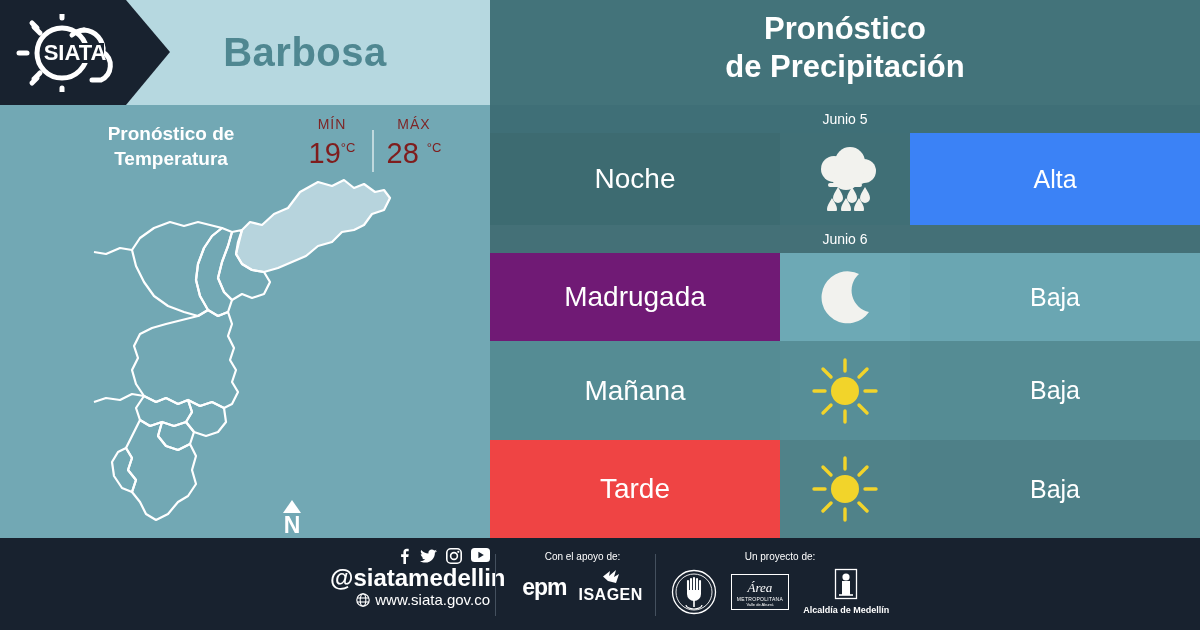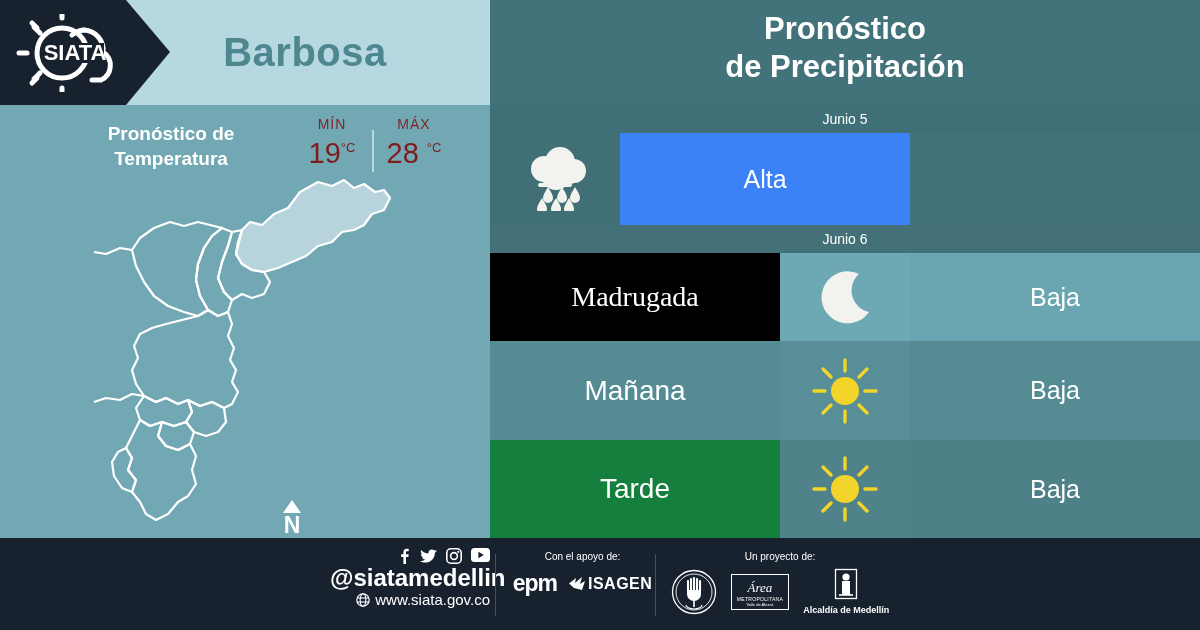--- a/index.html
+++ b/index.html
@@ -65,36 +65,36 @@
   .fc-row .c-period { width:290px; display:flex; align-items:center; justify-content:center; color:#fff; font-size:28px; }
   .fc-row .c-icon   { width:130px; display:flex; align-items:center; justify-content:center; }
   .fc-row .c-prob   { width:290px; display:flex; align-items:center; justify-content:center; color:#fff; font-size:25px; }
 
   .r-noche     { top:133px; height:92px; }
   .r-madrugada { top:253px; height:88px; }
   .r-manana    { top:341px; height:99px; }
   .r-tarde     { top:440px; height:98px; }
 
   .r-noche .c-period{background:#3d6b71;} .r-noche .c-icon{background:#406f76;} .r-noche .c-prob{background:#3b82f6;}
-  .r-madrugada .c-period{background:#000000;font-family:Liberation Serif, serif;} .r-madrugada .c-icon{background:#6da9b5;} .r-madrugada .c-prob{background:#6aa6b2;}
+  .r-madrugada .c-period{background:#701a75;} .r-madrugada .c-icon{background:#6da9b5;} .r-madrugada .c-prob{background:#6aa6b2;}
   .r-manana .c-period{background:#558c94;} .r-manana .c-icon{background:#578e97;} .r-manana .c-prob{background:#558c94;}
-  .r-tarde .c-period{background:#15803d;} .r-tarde .c-icon{background:#508289;} .r-tarde .c-prob{background:#4e8088;}
+  .r-tarde .c-period{background:#ef4444;} .r-tarde .c-icon{background:#508289;} .r-tarde .c-prob{background:#4e8088;}
 
   
   .footer { position:absolute; left:0; top:538px; width:1200px; height:92px; background:#18222f; color:#fff; }
   .f-social { position:absolute; left:330px; top:10px; width:160px; text-align:right; }
   .f-social .icons { display:flex; justify-content:flex-end; gap:9px; margin-bottom:2px; }
   .f-handle { font-size:24px; font-weight:bold; line-height:24px; }
   .f-web { font-size:15px; line-height:20px; display:flex; align-items:center; justify-content:flex-end; gap:5px; }
   .f-div { position:absolute; width:1px; height:62px; top:16px; background:#44505e; }
   .f-support { position:absolute; left:505px; top:13px; width:155px; text-align:center; }
   .f-support .cap { font-size:10px; margin-bottom:8px; }
   .f-support .logos { display:flex; align-items:center; justify-content:center; gap:12px; }
   .epm-logo { font-size:23px; font-weight:bold; letter-spacing:-1px; }
-  .isagen-logo { font-size:16px; font-weight:bold; letter-spacing:0.5px; display:flex; align-items:center; gap:3px;}
+  .isagen-logo { font-size:16px; font-weight:bold; letter-spacing:0.5px; display:flex; align-items:center; gap:3px;flex-direction:column;}
   .f-project { position:absolute; left:665px; top:13px; width:230px; text-align:center; }
   .f-project .cap { font-size:10px; margin-bottom:6px; }
   .f-project .logos { display:flex; align-items:center; justify-content:center; gap:14px; }
   .amva-logo { text-align:center; border:1px solid #fff; padding:3px 5px 2px; }
   .amva-logo .script { font-size:13px; font-style:italic; font-family:"Liberation Serif", serif; line-height:13px; }
   .amva-logo .sub1 { font-size:5px; letter-spacing:.3px; }
   .amva-logo .sub2 { font-size:4px; }
   .alc-logo { display:flex; align-items:center; gap:5px;flex-direction:column; }
   .alc-logo .txt { font-size:9px; font-weight:bold; }
 </style>
@@ -171,20 +171,21 @@
   <div class="right-panel">
 
     <div class="fc-title">
       <span>Pronóstico</span><br>
       <span>de Precipitación</span>
     </div>
 
     <div class="date-band d1">Junio 5</div>
 
     <div class="fc-row r-noche">
+      <div class="c-period">Noche</div>
       <div class="c-icon">
         <svg width="74" height="64" viewBox="0 0 74 64">
           <g fill="#f2f2ee">
             <circle cx="26" cy="22" r="13"></circle>
               <circle cx="42" cy="15" r="15"></circle>
             <circle cx="56" cy="24" r="12"></circle>
               <circle cx="38" cy="29" r="14"></circle>
             <rect x="24" y="26" width="34" height="11" rx="5"></rect>
             <path d="M22 36 h30 a2 2 0 0 1 0 4 h-30 a2 2 0 0 1 0 -4"></path>
             <path d="M30 40 c3 5 5 8 5 11 a5 5 0 0 1 -10 0 c0 -3 2 -6 5 -11"></path>

